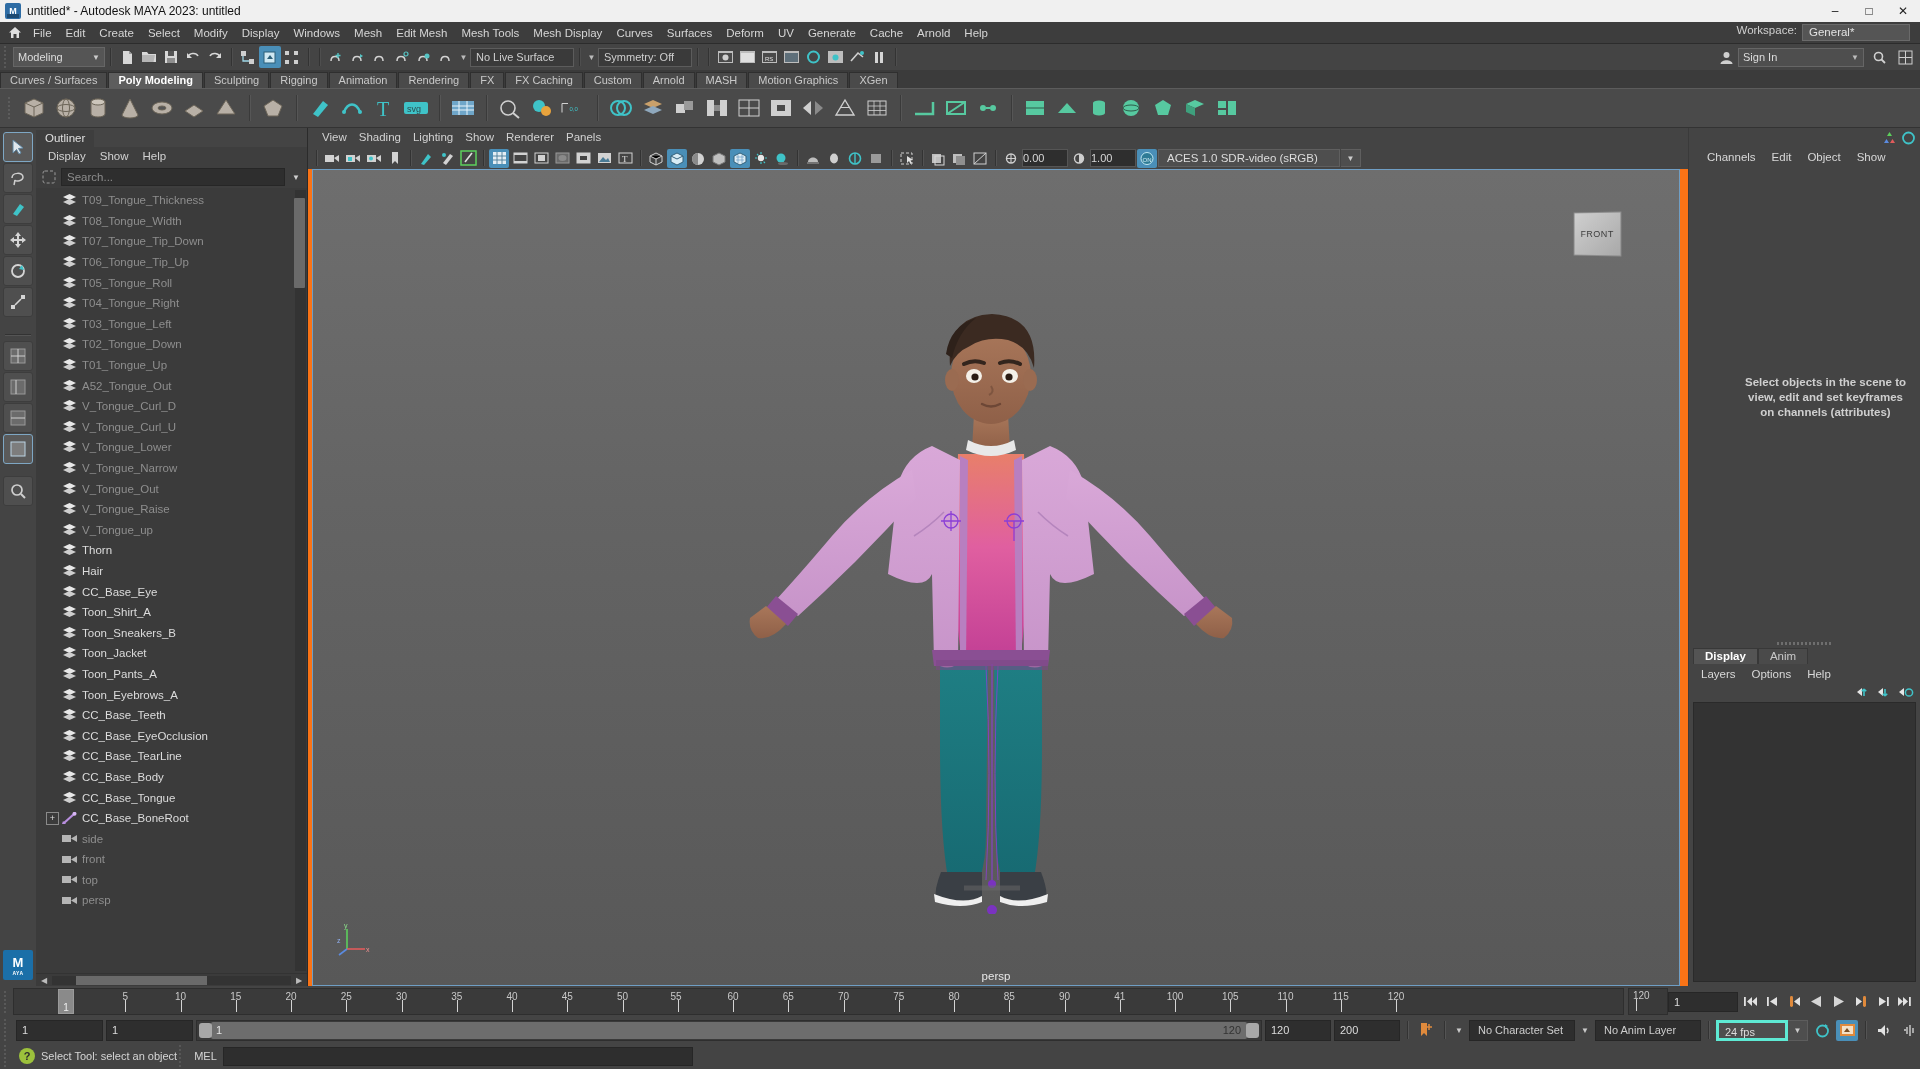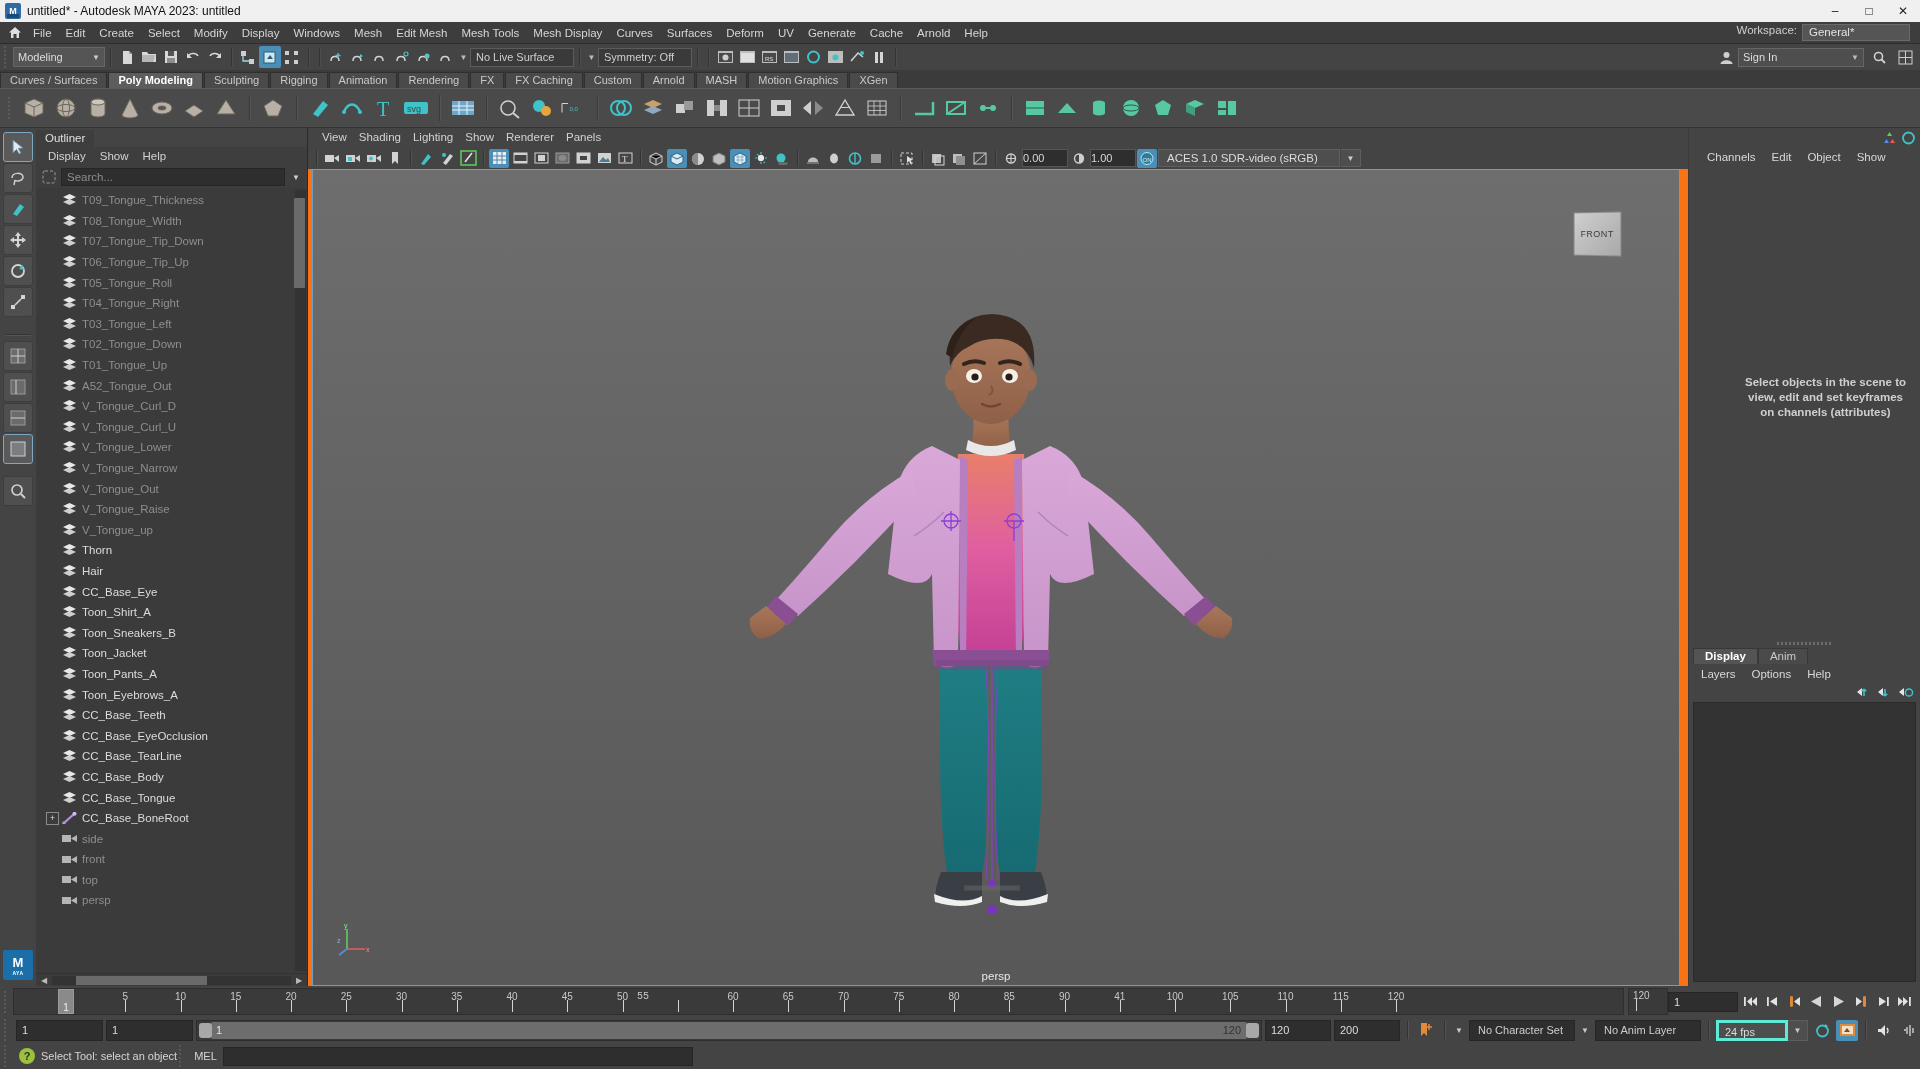--- a/index.html
+++ b/index.html
@@ -1513,21 +1513,21 @@
         <div class="ts-tick" style="left: 387.5px;">30</div>
         <div class="ts-mark" style="left: 387.5px;"></div>
         <div class="ts-tick" style="left: 442.75px;">35</div>
         <div class="ts-mark" style="left: 442.75px;"></div>
         <div class="ts-tick" style="left: 498px;">40</div>
         <div class="ts-mark" style="left: 498px;"></div>
         <div class="ts-tick" style="left: 553.25px;">45</div>
         <div class="ts-mark" style="left: 553.25px;"></div>
         <div class="ts-tick" style="left: 608.5px;">50</div>
         <div class="ts-mark" style="left: 608.5px;"></div>
-        <div class="ts-tick" style="left: 629px; font-family: Liberation Mono, monospace;">55</div>
+        <div class="ts-tick" style="left: 662px;">55</div>
         <div class="ts-mark" style="left: 663.75px;"></div>
         <div class="ts-tick" style="left: 719px;">60</div>
         <div class="ts-mark" style="left: 719px;"></div>
         <div class="ts-tick" style="left: 774.25px;">65</div>
         <div class="ts-mark" style="left: 774.25px;"></div>
         <div class="ts-tick" style="left: 829.5px;">70</div>
         <div class="ts-mark" style="left: 829.5px;"></div>
         <div class="ts-tick" style="left: 884.75px;">75</div>
         <div class="ts-mark" style="left: 884.75px;"></div>
         <div class="ts-tick" style="left: 940px;">80</div>

